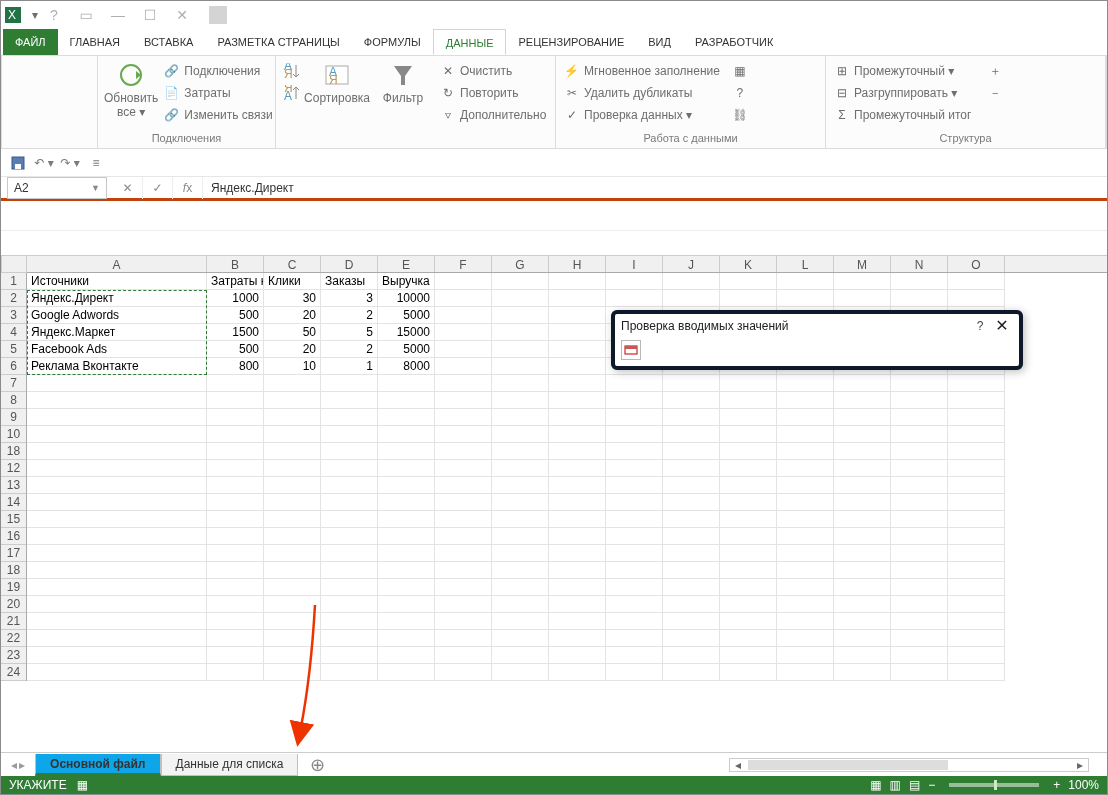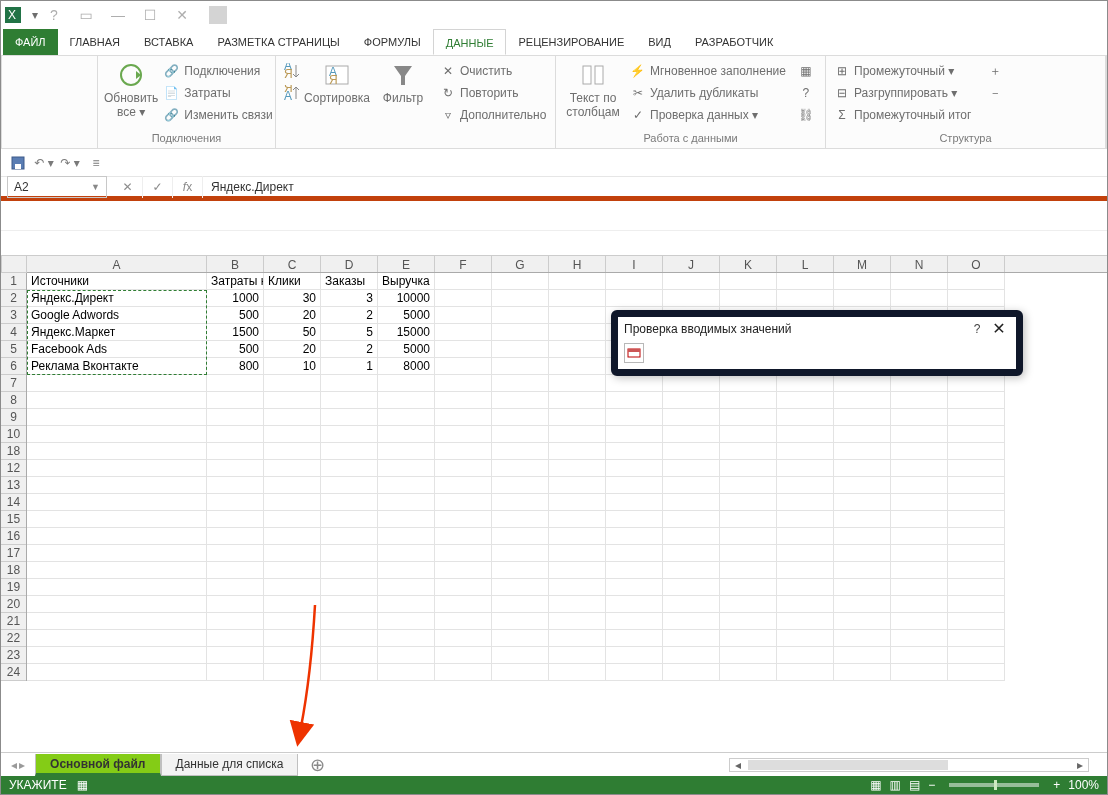--- a/index.html
+++ b/index.html
@@ -29,21 +29,21 @@
 .bigbtn .ic { width: 30px; height: 30px; display: flex; align-items: center; justify-content: center; }
 .smallbtn { display: flex; align-items: center; gap: 4px; color: #6e6e6e; height: 22px; padding: 0 2px; white-space: nowrap; }
 .smallbtn .ic { width: 16px; height: 16px; display: flex; align-items: center; justify-content: center; }
 .stack { display: flex; flex-direction: column; gap: 0px; }
 
 
 .qat2 { height: 28px; display: flex; align-items: center; gap: 4px; padding: 0 6px; border-bottom: 1px solid #e6e6e6; color: #7a7a7a; }
 .qat2 .ic { width: 22px; height: 22px; display: flex; align-items: center; justify-content: center; border: 1px solid transparent; }
 
 
-.fbar { height: 24px; display: flex; align-items: center; border-bottom: 5px solid #c2410c; }
+.fbar { height: 24px; display: flex; align-items: center; border-bottom: 3px solid #c2410c; }
 .namebox { width: 100px; height: 22px; border: 1px solid #c8c8c8; margin: 0 6px; padding: 0 6px; display: flex; align-items: center; justify-content: space-between; color: #333; }
 .fbar-btns { display: flex; gap: 0; }
 .fbar-btns .b { width: 30px; height: 22px; display: flex; align-items: center; justify-content: center; color: #8b8b8b; border-right: 1px solid #eee; }
 .fbar-input { flex: 1; padding: 0 8px; color: #333; }
 
 
 .grid-wrap { position: absolute; top: 254px; left: 0; right: 0; bottom: 38px; overflow: hidden; background: #fff; }
 .colhead { position: absolute; top: 0; left: 26px; right: 0; height: 18px; display: flex; background: #f0f0f0; border-top: 1px solid #ccc; border-bottom: 1px solid #aaa; }
 .colhead div { border-right: 1px solid #ccc; text-align: center; color: #555; line-height: 18px; }
 .corner { position: absolute; top: 0; left: 0; width: 26px; height: 18px; background: #f0f0f0; border: 1px solid #ccc; border-top: 1px solid #ccc; }
@@ -51,37 +51,37 @@
 .rowhead div { height: 17px; border-bottom: 1px solid #ccc; text-align: center; color: #555; line-height: 17px; }
 .cells { position: absolute; top: 18px; left: 26px; right: 0; bottom: 0; }
 .row { display: flex; height: 17px; }
 .cell { border-right: 1px solid #e3e3e3; border-bottom: 1px solid #e3e3e3; padding: 0 4px; line-height: 17px; overflow: hidden; white-space: nowrap; }
 .cell.num { text-align: right; }
 
 
 .marquee { position: absolute; border: 1.5px dashed #2f7d33; pointer-events: none; }
 
 
-.dialog { position: absolute; border: 7px solid #0f172a; border-radius: 6px; background: #fff; box-shadow: 2px 2px 8px rgba(0,0,0,.25); }
+.dialog { position: absolute; border: 4px solid #0f172a; border-radius: 6px; background: #fff; box-shadow: 2px 2px 8px rgba(0,0,0,.25); }
 .dialog-head { display: flex; align-items: center; height: 24px; padding: 0 6px; font-size: 12px; color: #222; }
 .dialog-head .t { flex: 1; }
 .dialog-head .q { width: 22px; text-align: center; color: #444; }
 .dialog-head .x { width: 22px; text-align: center; font-size: 16px; line-height: 18px; }
 .dialog-body { padding: 2px 6px 6px 6px; display: flex; gap: 4px; }
 .dialog-body input { flex: 1; border: 1px solid #b8b8b8; height: 20px; padding: 0 4px; font-size: 12px; }
 .dialog-body .rpick { width: 20px; height: 20px; border: 1px solid #b8b8b8; display: flex; align-items: center; justify-content: center; background: #fff; }
 
 
 .arrow-svg { position: absolute; pointer-events: none; }
 
 
 .sheettabs { position: absolute; bottom: 18px; left: 0; right: 0; height: 24px; border-top: 1px solid #ccc; display: flex; align-items: center; background: #fff; }
 .sheettabs .nav { display: flex; gap: 2px; padding: 0 10px; color: #9a9a9a; }
 .sheettabs .tabx { height: 22px; padding: 0 14px; border: 1px solid #c0c0c0; border-top: none; background: #f3f3f3; color: #333; line-height: 21px; }
-.sheettabs .tabx.active { background: #84cc16; font-weight: bold; border-bottom: 3px solid #2f7d33; }
+.sheettabs .tabx.active { background: #0ea5e9; font-weight: bold; border-bottom: 3px solid #2f7d33; }
 .sheettabs .addsheet { width: 22px; text-align: center; color: #8a8a8a; margin-left: 8px; font-size: 18px; }
 .sheettabs .hscroll { flex: 1; display: flex; align-items: center; justify-content: flex-end; padding-right: 18px; gap: 0; }
 .hbar { width: 360px; height: 14px; border: 1px solid #ccc; display: flex; align-items: center; }
 .hbar .ar { width: 16px; text-align: center; color: #666; }
 .hbar .thumb { width: 200px; height: 10px; background: #ddd; margin-left: 2px; }
 
 
 .status { position: absolute; bottom: 0; left: 0; right: 0; height: 18px; background: #2f7d33; color: #fff; display: flex; align-items: center; padding: 0 8px; font-size: 11px; }
 .status .lbl { margin-right: 10px; }
 .status .views { margin-left: auto; display: flex; gap: 8px; align-items: center; }
@@ -208,30 +208,20 @@
           </div>
         <div class="smallbtn">
             <span class="ic">▿</span>
             <span>Дополнительно</span>
           </div>
       </div>
     </div>
   </div>
   <div class="group" style="width:270px">
     <div class="group-body">
-      <div class="bigbtn">
-        <span class="ic">
-            <svg width="30" height="30">
-              <rect x="5" y="6" width="8" height="18" fill="#fff" stroke="#aaa"></rect>
-              <rect x="17" y="6" width="8" height="18" fill="#fff" stroke="#aaa"></rect>
-            </svg>
-          </span>
-        <span style="white-space:pre-line">Текст по
-столбцам</span>
-      </div>
       <div class="stack">
         <div class="smallbtn">
             <span class="ic">⚡</span>
             <span>Мгновенное заполнение</span>
           </div>
         <div class="smallbtn">
             <span class="ic">✂</span>
             <span>Удалить дубликаты</span>
           </div>
         <div class="smallbtn">

